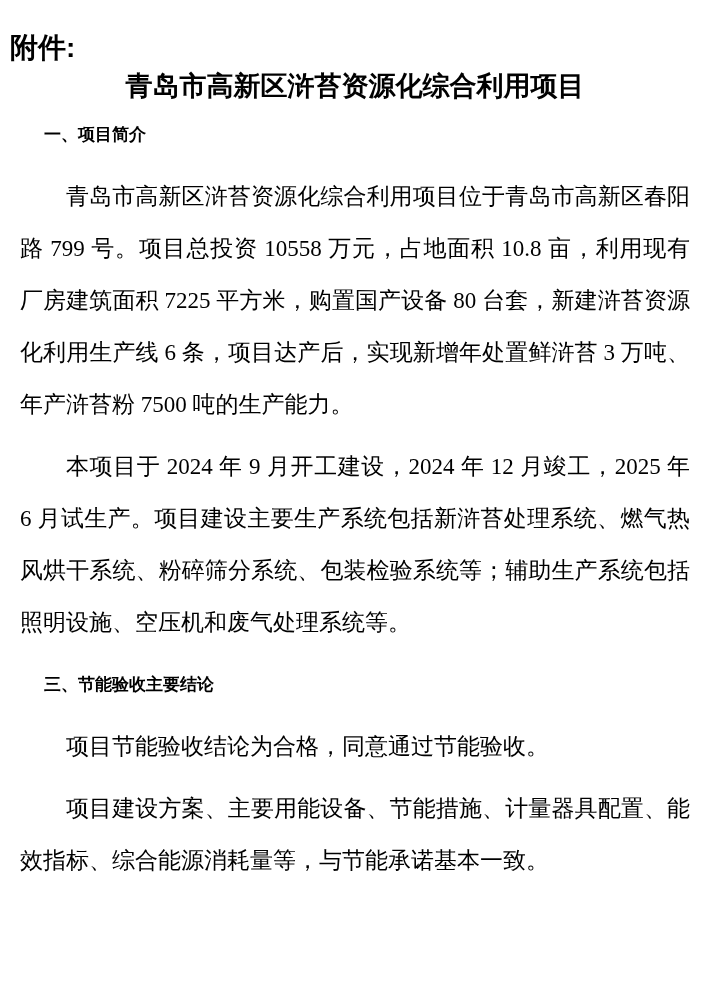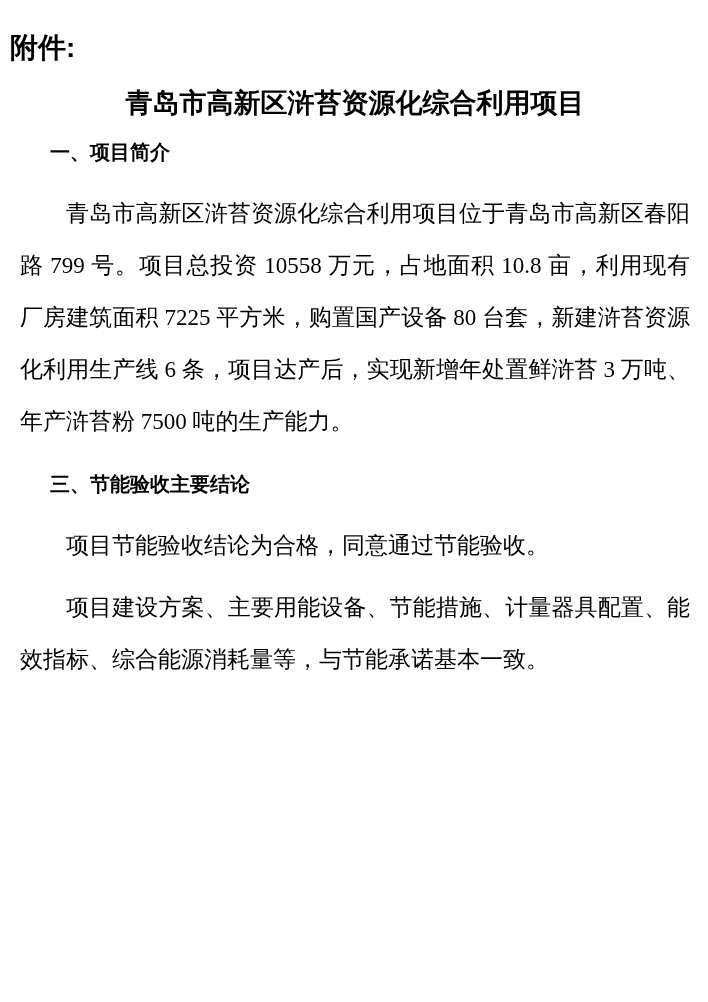--- a/index.html
+++ b/index.html
@@ -29,36 +29,36 @@
     margin: 0;
   }
   .doc-title {
     text-align: center;
     font-weight: bold;
     font-size: 27px;
     margin: 0;
     font-family: "Liberation Serif", "DejaVu Serif", serif;
   }
   .doc-title.line1 {
-    margin-top: 24px;
+    margin-top: 7px;
     line-height: 30px;
   }
   .doc-title.line2 {
     margin-top: 26px;
     line-height: 30px;
   }
   .doc-body {
     margin-top: 8px;
     font-size: 23px;
     line-height: 52px;
     text-align: justify;
     text-justify: inter-character;
   }
   .section-heading {
-    font-size: 20px;
+    font-size: 17px;
     line-height: 52px;
     font-weight: bold;
     font-family: "Liberation Sans", "DejaVu Sans", sans-serif;
     text-indent: 2em;
     margin: 0;
     text-align: left;
   }
   .para {
     margin: 10px;
     text-indent: 2em;
@@ -76,20 +76,21 @@
   <h1 class="doc-title line1">青岛市高新区浒苔资源化综合利用项目</h1>
 
 
   <div class="doc-body">
 
     <h2 class="section-heading">一、项目简介</h2>
 
     <p class="para">青岛市高新区浒苔资源化综合利用项目位于青岛市高新区春阳路 799 号。项目总投资 10558 万元，占地面积 10.8 亩，利用现有厂房建筑面积 7225 平方米，购置国产设备 80 台套，新建浒苔资源化利用生产线 6 条，项目达产后，实现新增年处置鲜浒苔 3 万吨、年产浒苔粉 7500 吨的生产能力。</p>
 
 
+    <p class="para">本项目于 2024 年 9 月开工建设，2024 年 12 月竣工，2025 年 6 月试生产。项目建设主要生产系统包括新浒苔处理系统、燃气热风烘干系统、粉碎筛分系统、包装检验系统等；辅助生产系统包括照明设施、空压机和废气处理系统等。</p>
 
     <h2 class="section-heading">三、节能验收主要结论</h2>
 
     <p class="para">项目节能验收结论为合格，同意通过节能验收。</p>
 
     <p class="para">项目建设方案、主要用能设备、节能措施、计量器具配置、能效指标、综合能源消耗量等，与节能承诺基本一致。</p>
 
   </div>
 </div>
 

